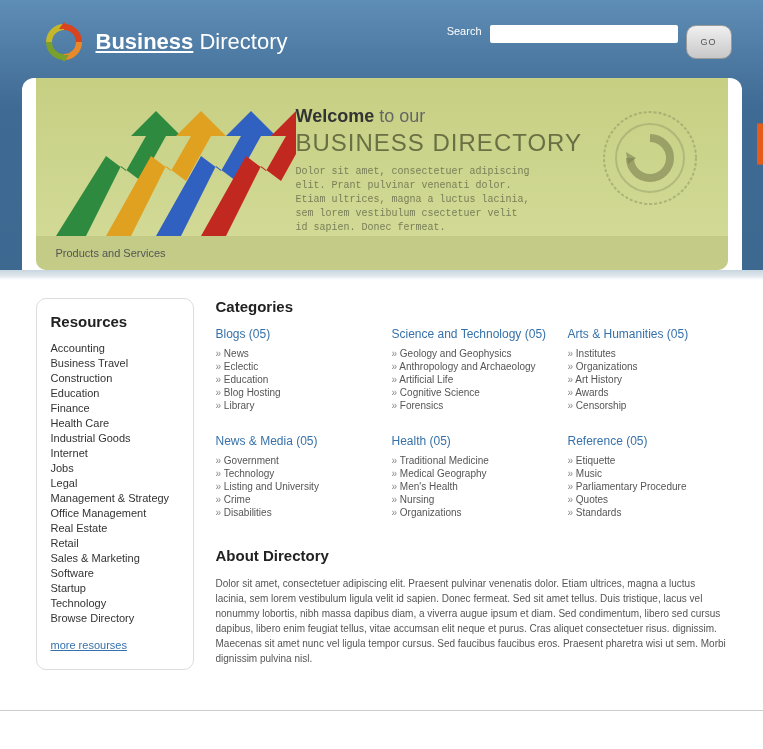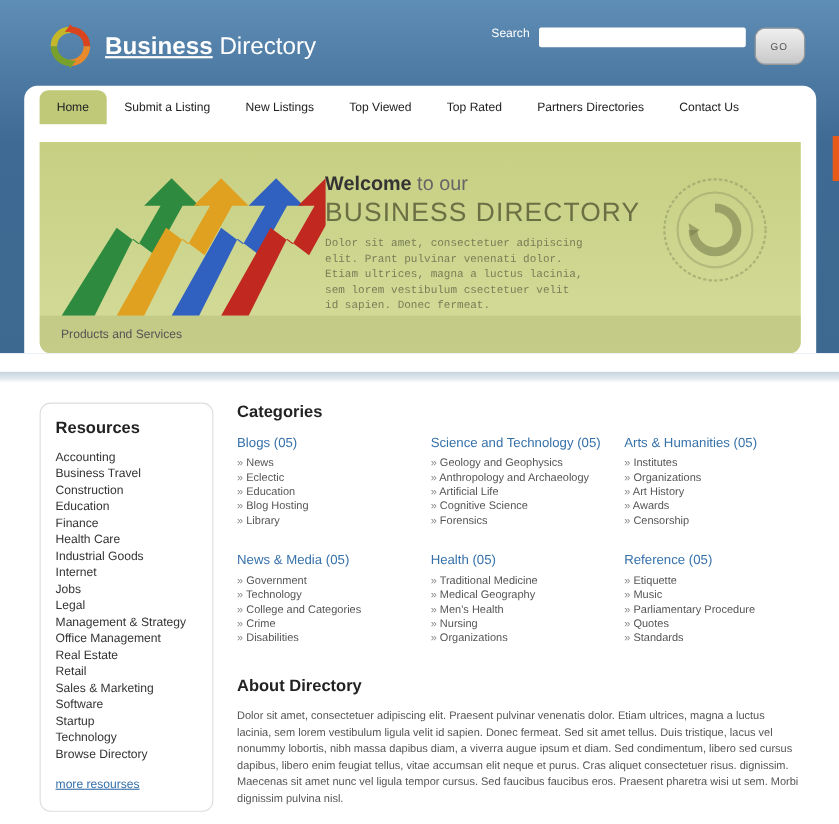--- a/index.html
+++ b/index.html
@@ -18,21 +18,21 @@
 .go-btn { background: linear-gradient(to bottom, #f0f0f0, #c8c8c8); border: 1px solid #999; border-radius: 10px; height: 34px; width: 46px; font-size: 9px; color: #555; cursor: pointer; letter-spacing: 1px; }
 
 .nav-wrap { background: #fff; border-radius: 12px 12px 0 0; width: 720px; margin: 0 auto; padding: 0 14px; position: relative; }
 .nav { display: flex; align-items: flex-end; height: 34px; }
 .nav-item { padding: 10px 16px 8px; font-size: 11px; color: #222; cursor: pointer; }
 .nav-item.active { background: #bfc978; border-radius: 8px 8px 0 0; margin-bottom: -1px; padding-bottom: 9px; }
 
 .rss-tab { position: absolute; right: -36px; top: 46px; background: #e85a1a; color: #fff; writing-mode: vertical-rl; transform: rotate(180deg); padding: 10px 5px; font-size: 10px; font-weight: bold; border-radius: 4px 0 0 4px; cursor: pointer; }
 
 .mid-bg { background: linear-gradient(to bottom, #c8d5df 0%, #e0e7ed 60%, #fff 100%); padding-bottom: 10px; }
-.hero { width: 692px; margin: 17px auto; background: linear-gradient(to bottom, #c6cf82 0%, #d4dc9a 100%); border-radius: 0 0 10px 10px; position: relative; overflow: hidden; }
+.hero { width: 692px; margin: 0 auto; background: linear-gradient(to bottom, #c6cf82 0%, #d4dc9a 100%); border-radius: 0 0 10px 10px; position: relative; overflow: hidden; }
 .hero-top { display: flex; height: 158px; }
 .hero-arrows { width: 260px; position: relative; }
 .hero-text { flex: 1; padding: 28px 20px 0 0; color: #5a5e3a; }
 .hero-welcome { font-size: 18px; color: #666; }
 .hero-welcome b { color: #333; font-weight: bold; }
 .hero-title { font-size: 24px; letter-spacing: 1px; color: #6a7044; font-weight: 300; margin-top: 2px; }
 .hero-desc { font-size: 10px; line-height: 1.4; margin-top: 8px; color: #7a7e58; max-width: 240px; font-family: Liberation Mono, monospace; }
 .hero-circle { position: absolute; right: 28px; top: 30px; }
 .hero-bottom { background: rgba(180, 188, 118, 0.5); padding: 11px 20px; font-size: 11px; color: #555; }
 
@@ -78,29 +78,20 @@
       </div>
       <div class="search-wrap">
         <span class="search-label">Search</span>
         <input class="search-input" type="text" placeholder="" style="">
         <button class="go-btn">GO</button>
       </div>
     </div>
   </div>
 
   <div class="nav-wrap">
-    <div class="nav" id="nav">
-        <div class="nav-item active">Home</div>
-        <div class="nav-item">Submit a Listing</div>
-        <div class="nav-item">New Listings</div>
-        <div class="nav-item">Top Viewed</div>
-        <div class="nav-item">Top Rated</div>
-        <div class="nav-item">Partners Directories</div>
-        <div class="nav-item">Contact Us</div>
-      </div>
     <div class="rss-tab">RSS</div>
     <div class="hero">
       <div class="hero-top">
         <div class="hero-arrows">
           <svg class="arrows-svg" width="250" height="150" viewBox="0 0 250 150">
             <g transform="translate(10,30)">
               <polygon points="0,120 50,40 70,55 90,20 75,20 100,-5 125,20 110,20 85,65 65,50 30,120" fill="#2d8a3e"></polygon>
             </g>
             <g transform="translate(60,25)">
               <polygon points="0,125 45,45 65,60 85,25 70,25 95,0 120,25 105,25 80,70 60,55 25,125" fill="#e0a020"></polygon>
@@ -189,21 +180,21 @@
             <li>Art History</li>
             <li>Awards</li>
             <li>Censorship</li>
           </ul>
         </div>
         <div>
           <div class="cat-title">News &amp; Media (05)</div>
           <ul class="cat-items">
             <li>Government</li>
             <li>Technology</li>
-            <li>College and Categories</li>
+            <li>Listing and University</li>
             <li>Crime</li>
             <li>Disabilities</li>
           </ul>
         </div>
         <div>
           <div class="cat-title">Health (05)</div>
           <ul class="cat-items">
             <li>Traditional Medicine</li>
             <li>Medical Geography</li>
             <li>Men's Health</li>

